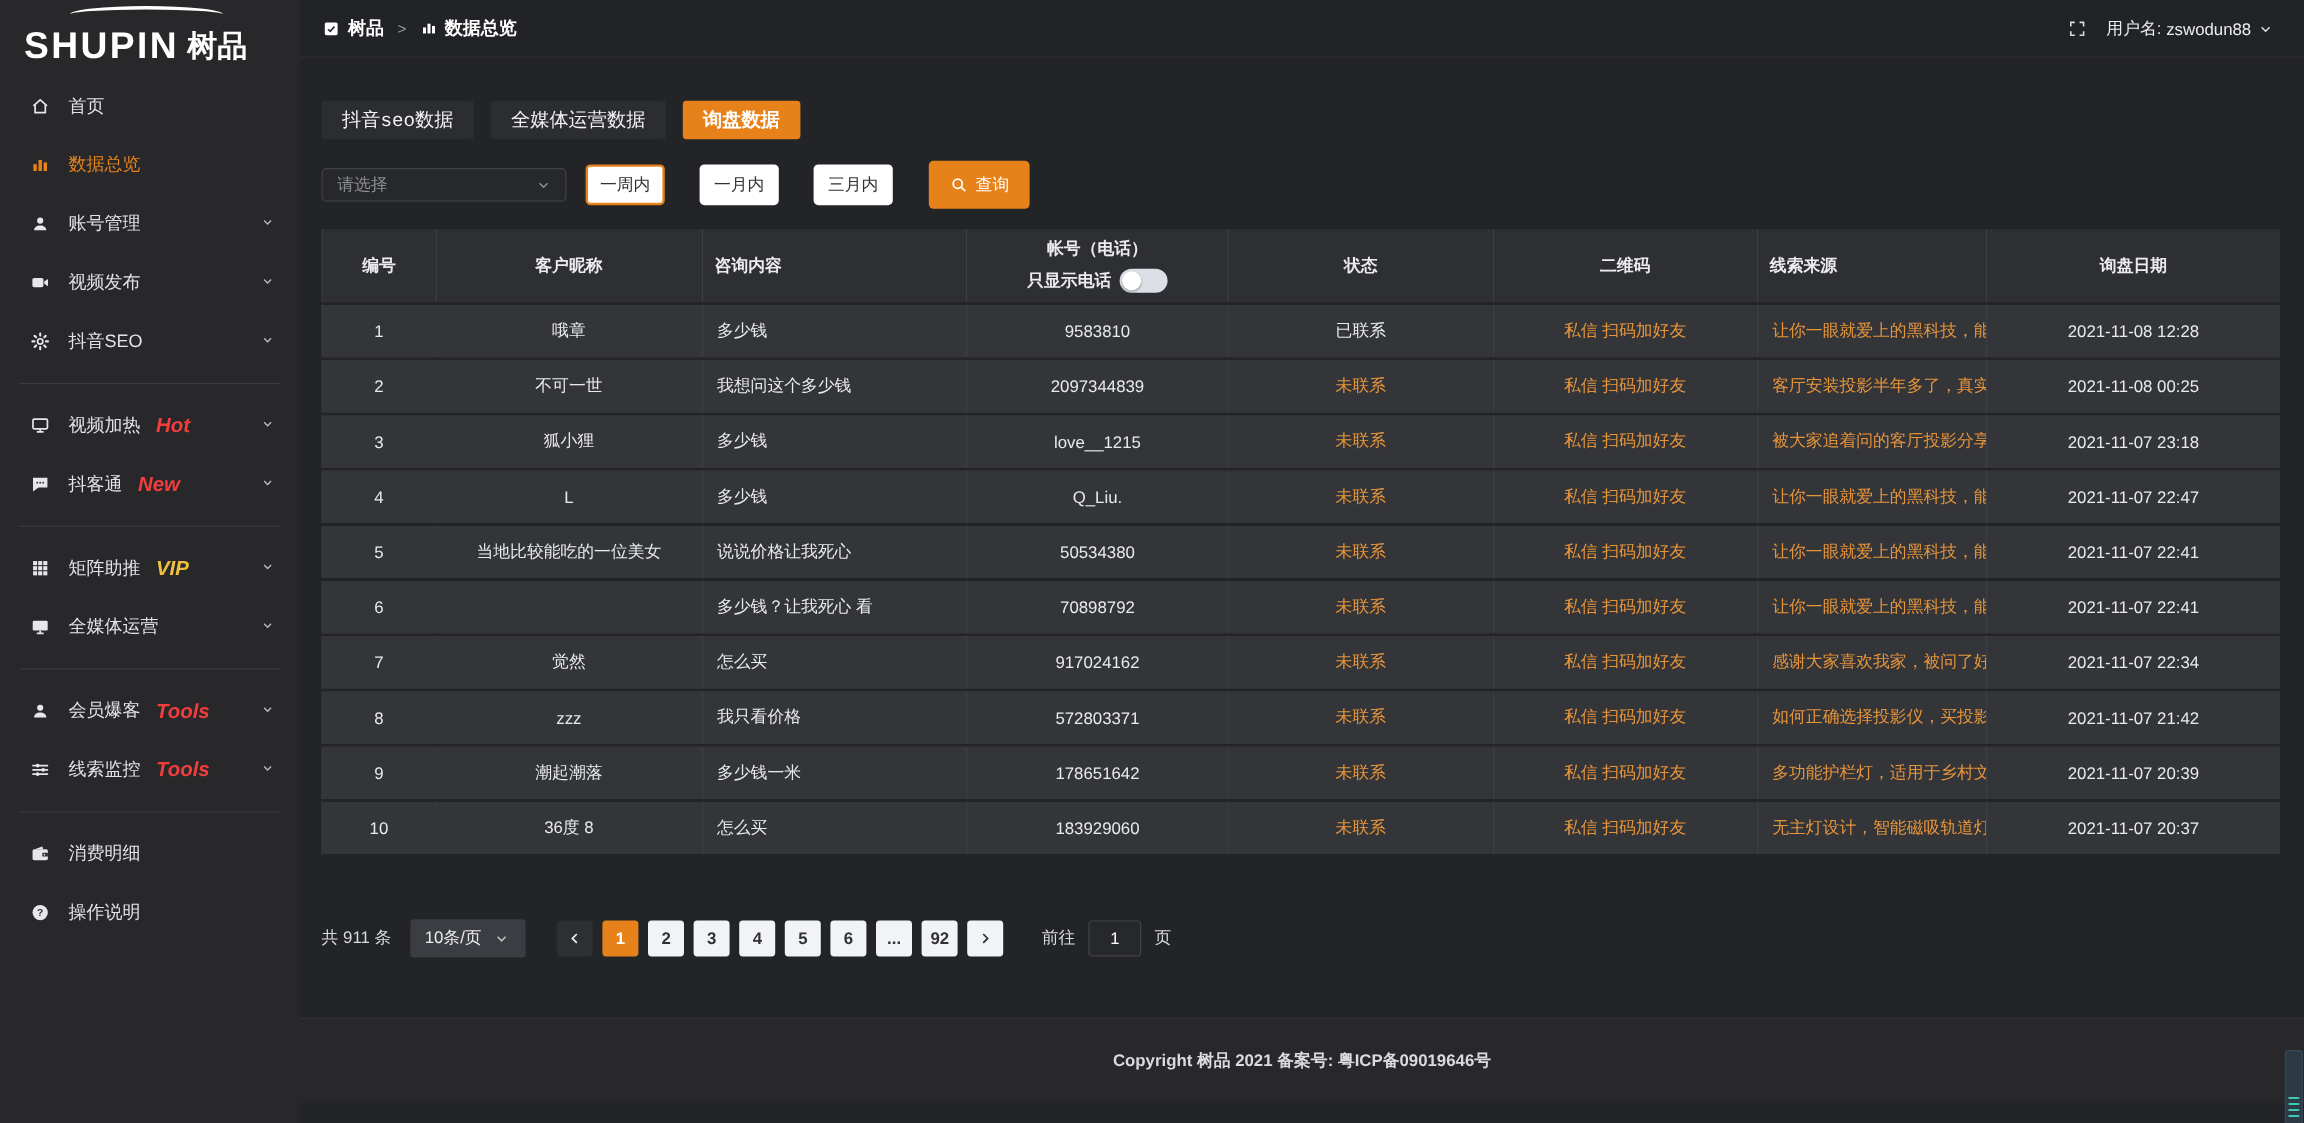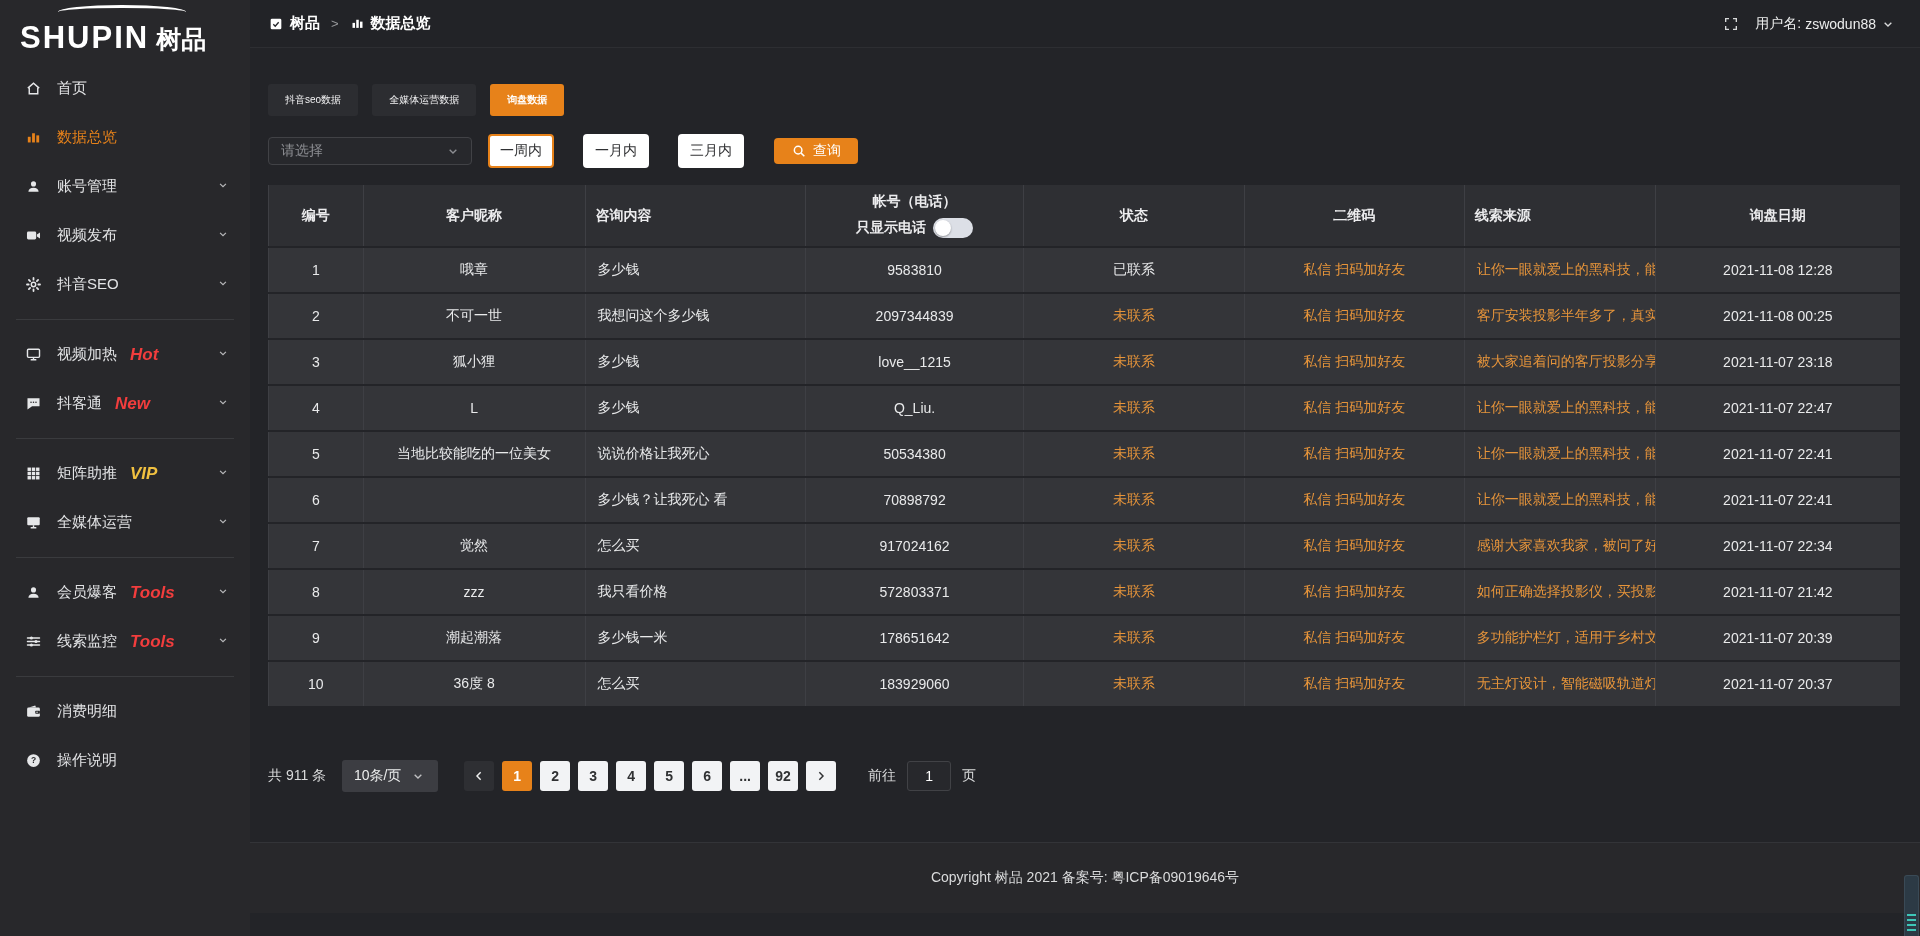--- a/index.html
+++ b/index.html
@@ -31,32 +31,32 @@
     padding:0 24px 0 18px; z-index:9; }
   .breadcrumb { display:flex; align-items:center; gap:6px; color:#fff; font-size:15px; font-weight:600; }
   .crumb-sep { color:#97989b; font-weight:400; font-size:13px; margin:0 5px; }
   .topbar-right { display:flex; align-items:center; gap:16px; color:#eceded; font-size:14px; }
   .username-wrap { display:flex; align-items:center; gap:4px; cursor:pointer; }
 
   
   .main { margin-left:250px; padding:48px 20px 0 18px; min-height:936px; background:#232428; }
   .tabs { display:flex; gap:14px; margin-top:36px; }
   .tab { height:32px; padding:0 17px; display:flex; align-items:center; background:#2c2d31;
-    color:#f2f2f3; font-size:10px; border-radius:3px; cursor:pointer; }
+    color:#f2f2f3; font-size:16px; border-radius:3px; cursor:pointer;font-family:Liberation Mono, monospace; }
   .tab.active { background:#e7821a; color:#fff; font-weight:600; }
 
   .filter-row { display:flex; align-items:center; margin-top:18px; }
   .select-box { width:204px; height:28px; background:#27282c; border:1px solid #414246; border-radius:4px;
     display:flex; align-items:center; justify-content:space-between; padding:0 10px 0 12px;
     color:#8c8d92; font-size:14px; cursor:pointer; }
   .periods { display:flex; gap:29px; margin-left:16px; }
   .period-btn { width:66px; height:34px; background:#fff; color:#303133; font-size:14px; border-radius:4px;
     display:flex; align-items:center; justify-content:center; cursor:pointer; }
   .period-btn.active { border:2px solid #e7821a; }
-  .query-btn { margin-left:30px; height:26px; padding:0 17px; background:#e7821a; color:#fff;
+  .query-btn { margin-left:30px; height:40px; padding:0 17px; background:#e7821a; color:#fff;
     border-radius:4px; display:flex; align-items:center; gap:6px; font-size:14px; cursor:pointer; }
 
   
   .table-wrap { margin-top:17px; }
   table { width:100%; border-collapse:collapse; table-layout:fixed; }
   th,td { border-right:1px solid #3e3f44; border-bottom:2px solid #232428; }
   th:last-child,td:last-child { border-right:none; }
   th:first-child,td:first-child { border-left:1px solid #3e3f44; }
   th { background:#2e2f33; color:#ececee; font-size:14px; font-weight:600; height:62px; padding:0 10px; }
   td { background:#343539; color:#e9eaeb; font-size:14px; height:46px; padding:0 12px;
@@ -79,21 +79,21 @@
     color:#303133; display:flex; align-items:center; justify-content:center; font-size:14px;
     font-weight:600; cursor:pointer; }
   .pg-btn.prev { background:#2e2f33; color:#eceded; }
   .pg-btn.active { background:#e7821a; color:#fff; }
   .goto { display:flex; align-items:center; gap:11px; margin-left:32px; }
   .goto-input { width:44px; height:30px; background:#27282c; border:1px solid #414246; border-radius:3px;
     color:#fff; text-align:center; font-size:14px; font-family:inherit; }
 
   
   .footer { margin:50px -20px 0 -18px; height:71px; border-top:1px solid #333438; background:#28282b;
-    display:flex; align-items:center; justify-content:center; color:#dadbdc; font-size:14px; }
+    display:flex; align-items:center; justify-content:center; color:#dadbdc; font-size:14px;font-weight:bold; }
 
   
   .corner-widget { position:fixed; right:1px; bottom:0; width:15px; height:61px; background:#2c3a45;
     border:1px solid #3a4a56; border-bottom:none; border-radius:3px 3px 0 0; z-index:20; }
   .corner-widget .stripes { position:absolute; left:2px; right:2px; bottom:4px; height:18px;
     background:repeating-linear-gradient(to bottom,#3ec6b8 0 2px,transparent 2px 5px); }
 </style>
 </head>
 <body>
 

